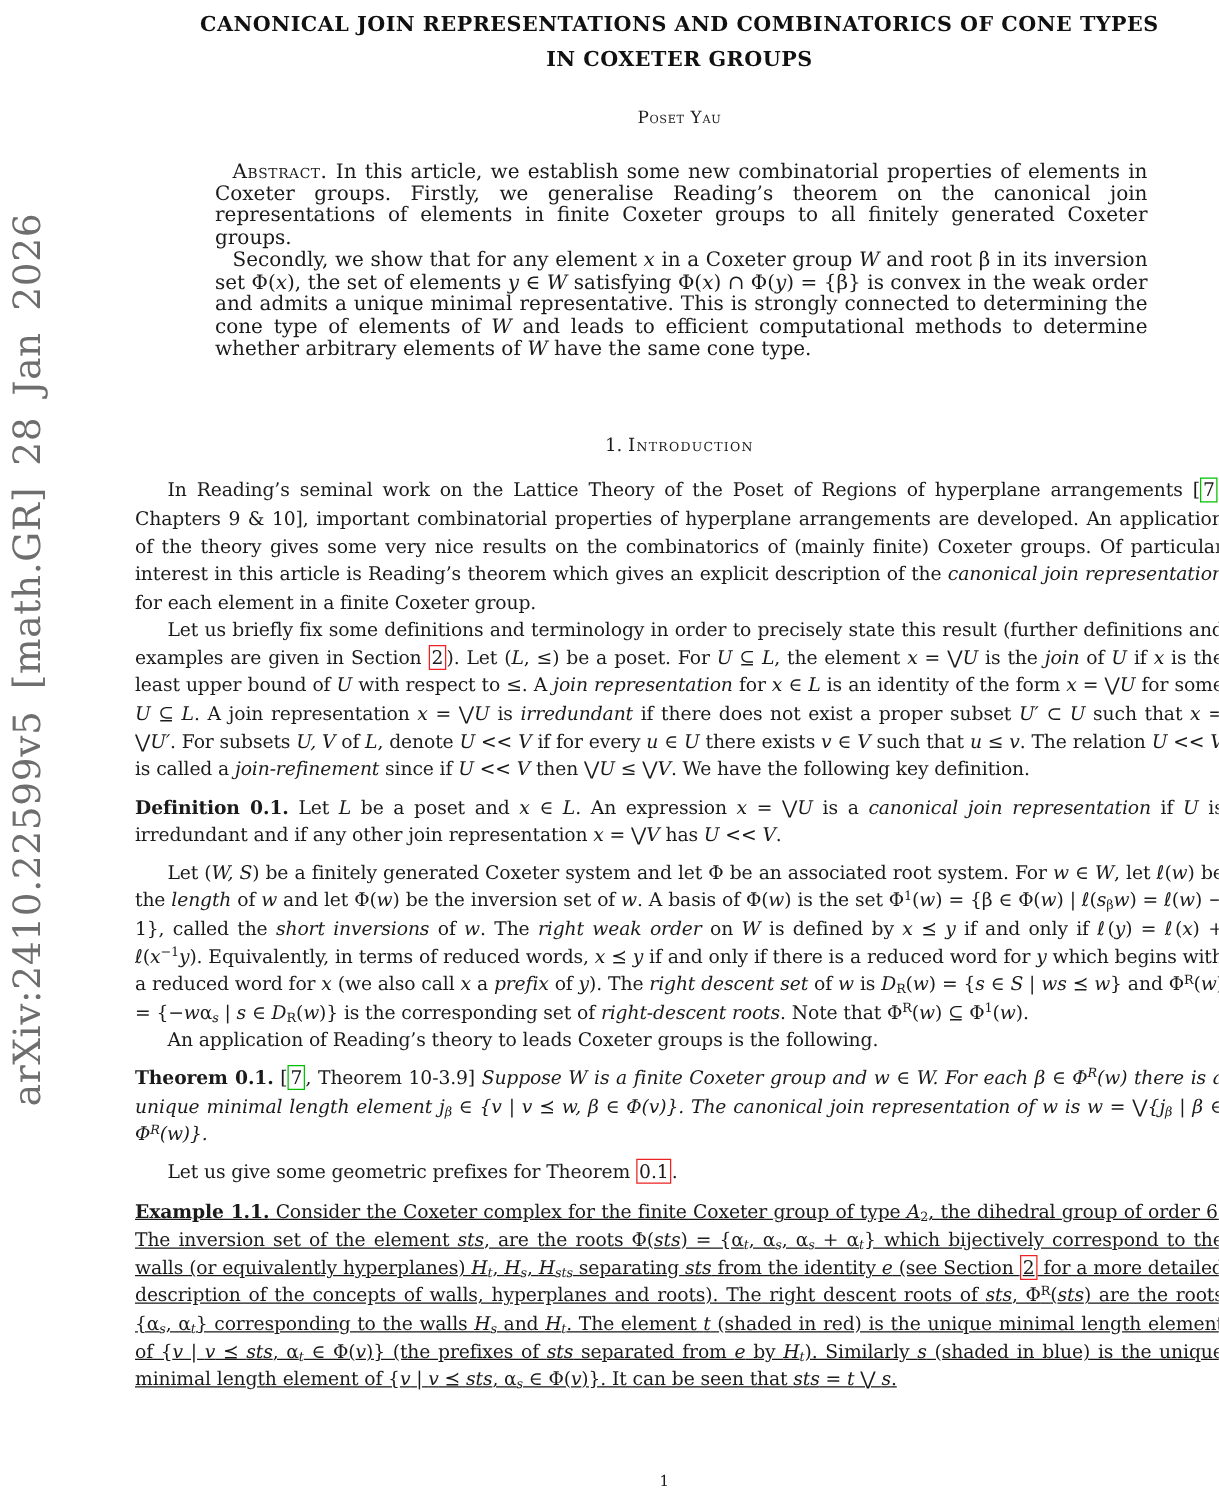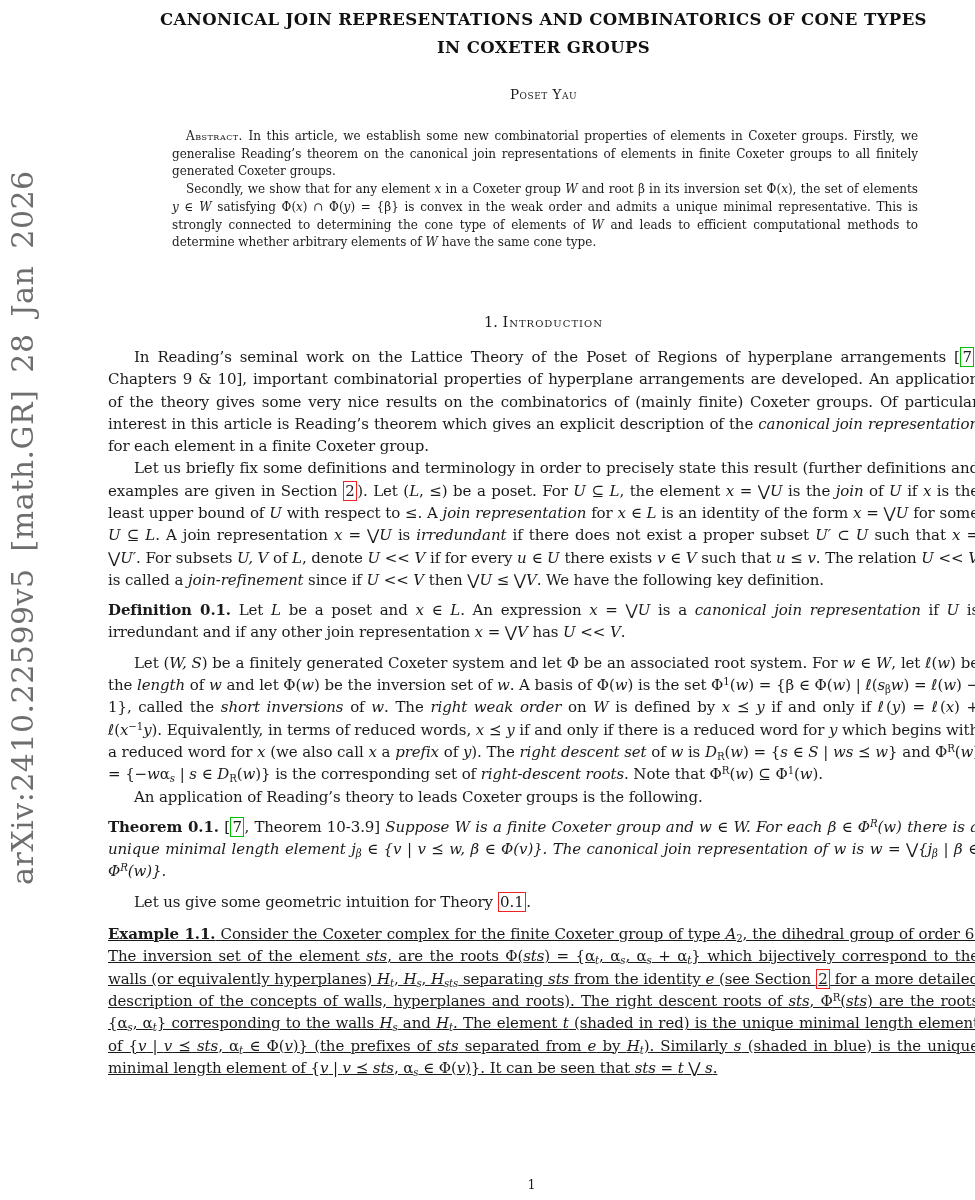--- a/index.html
+++ b/index.html
@@ -41,21 +41,21 @@
   .author {
     margin-top: 24px;
     text-align: center;
     font-size: 13.5px;
     font-variant: small-caps;
     letter-spacing: 1.2px;
   }
   .abstract {
     margin: 26px 0 0 64px;
     width: 746px;
-    font-size: 12px;
+    font-size: 16px;
     line-height: 17.7px;
   }
   .abs-p { margin: 0; text-align: justify; text-indent: 14px; }
   .section-heading {
     margin-top: 62px;
     text-align: center;
     font-size: 14.5px;
   }
   .section-heading .sc { letter-spacing: 1px; }
   .para {
@@ -104,17 +104,17 @@
   </div>
 
   <div class="section-heading"><span>1.  </span><span class="sc">Introduction</span></div>
 
   <p class="para indent first"><span>In Reading’s seminal work on the Lattice Theory of the Poset of Regions of hyperplane arrangements [</span><span class="box-green">7</span><span>, Chapters 9 &amp; 10], important combinatorial properties of hyperplane arrangements are developed.  An application of the theory gives some very nice results on the combinatorics of (mainly finite) Coxeter groups. Of particular interest in this article is Reading’s theorem which gives an explicit description of the </span><span class="it">canonical join representation</span><span> for each element in a finite Coxeter group.</span></p>
   <p class="para indent"><span>Let us briefly fix some definitions and terminology in order to precisely state this result (further definitions and examples are given in Section </span><span class="box-red">2</span><span>). Let (</span><span class="it">L</span><span>, ≤) be a poset. For </span><span class="it">U</span><span> ⊆ </span><span class="it">L</span><span>, the element </span><span class="it">x</span><span> = ⋁</span><span class="it">U</span><span> is the </span><span class="it">join</span><span> of </span><span class="it">U</span><span> if </span><span class="it">x</span><span> is the least upper bound of </span><span class="it">U</span><span> with respect to ≤. A </span><span class="it">join representation</span><span> for </span><span class="it">x</span><span> ∈ </span><span class="it">L</span><span> is an identity of the form </span><span class="it">x</span><span> = ⋁</span><span class="it">U</span><span> for some </span><span class="it">U</span><span> ⊆ </span><span class="it">L</span><span>. A join representation </span><span class="it">x</span><span> = ⋁</span><span class="it">U</span><span> is </span><span class="it">irredundant</span><span> if there does not exist a proper subset </span><span class="it">U′</span><span> ⊂ </span><span class="it">U</span><span> such that </span><span class="it">x</span><span> = ⋁</span><span class="it">U′</span><span>. For subsets </span><span class="it">U, V</span><span> of </span><span class="it">L</span><span>, denote </span><span class="it">U</span><span> &lt;&lt; </span><span class="it">V</span><span> if for every </span><span class="it">u</span><span> ∈ </span><span class="it">U</span><span> there exists </span><span class="it">v</span><span> ∈ </span><span class="it">V</span><span> such that </span><span class="it">u</span><span> ≤ </span><span class="it">v</span><span>. The relation </span><span class="it">U</span><span> &lt;&lt; </span><span class="it">V</span><span> is called a </span><span class="it">join-refinement</span><span> since if </span><span class="it">U</span><span> &lt;&lt; </span><span class="it">V</span><span> then ⋁</span><span class="it">U</span><span> ≤ ⋁</span><span class="it">V</span><span>. We have the following key definition.</span></p>
   <p class="para block"><span class="bf">Definition 0.1.</span><span> Let </span><span class="it">L</span><span> be a poset and </span><span class="it">x</span><span> ∈ </span><span class="it">L</span><span>. An expression </span><span class="it">x</span><span> = ⋁</span><span class="it">U</span><span> is a </span><span class="it">canonical join representation</span><span> if </span><span class="it">U</span><span> is irredundant and if any other join representation </span><span class="it">x</span><span> = ⋁</span><span class="it">V</span><span> has </span><span class="it">U</span><span> &lt;&lt; </span><span class="it">V</span><span>.</span></p>
   <p class="para indent block"><span>Let (</span><span class="it">W, S</span><span>) be a finitely generated Coxeter system and let Φ be an associated root system. For </span><span class="it">w</span><span> ∈ </span><span class="it">W</span><span>, let ℓ(</span><span class="it">w</span><span>) be the </span><span class="it">length</span><span> of </span><span class="it">w</span><span> and let Φ(</span><span class="it">w</span><span>) be the inversion set of </span><span class="it">w</span><span>. A basis of Φ(</span><span class="it">w</span><span>) is the set Φ</span><sup>1</sup><span>(</span><span class="it">w</span><span>) = {β ∈ Φ(</span><span class="it">w</span><span>) | ℓ(</span><span class="it">s</span><sub>β</sub><span class="it">w</span><span>) = ℓ(</span><span class="it">w</span><span>) − 1}, called the </span><span class="it">short inversions</span><span> of </span><span class="it">w</span><span>. The </span><span class="it">right weak order</span><span> on </span><span class="it">W</span><span> is defined by </span><span class="it">x</span><span> ⪯ </span><span class="it">y</span><span> if and only if ℓ(</span><span class="it">y</span><span>) = ℓ(</span><span class="it">x</span><span>) + ℓ(</span><span class="it">x</span><sup>−1</sup><span class="it">y</span><span>). Equivalently, in terms of reduced words, </span><span class="it">x</span><span> ⪯ </span><span class="it">y</span><span> if and only if there is a reduced word for </span><span class="it">y</span><span> which begins with a reduced word for </span><span class="it">x</span><span> (we also call </span><span class="it">x</span><span> a </span><span class="it">prefix</span><span> of </span><span class="it">y</span><span>). The </span><span class="it">right descent set</span><span> of </span><span class="it">w</span><span> is </span><span class="it">D</span><sub>R</sub><span>(</span><span class="it">w</span><span>) = {</span><span class="it">s</span><span> ∈ </span><span class="it">S</span><span> | </span><span class="it">ws</span><span> ⪯ </span><span class="it">w</span><span>} and Φ</span><sup>R</sup><span>(</span><span class="it">w</span><span>) = {−</span><span class="it">w</span><span>α</span><sub class="it">s</sub><span> | </span><span class="it">s</span><span> ∈ </span><span class="it">D</span><sub>R</sub><span>(</span><span class="it">w</span><span>)} is the corresponding set of </span><span class="it">right-descent roots</span><span>. Note that Φ</span><sup>R</sup><span>(</span><span class="it">w</span><span>) ⊆ Φ</span><sup>1</sup><span>(</span><span class="it">w</span><span>).</span></p>
   <p class="para indent"><span>An application of Reading’s theory to leads Coxeter groups is the following.</span></p>
   <p class="para block"><span class="bf">Theorem 0.1.</span><span> [</span><span class="box-green">7</span><span>, Theorem 10-3.9] </span><span class="it">Suppose W is a finite Coxeter group and w ∈ W. For each β ∈ Φ</span><sup class="it">R</sup><span class="it">(w) there is a unique minimal length element j</span><sub class="it">β</sub><span class="it"> ∈ {v | v ⪯ w, β ∈ Φ(v)}. The canonical join representation of w is w = ⋁{j</span><sub class="it">β</sub><span class="it"> | β ∈ Φ</span><sup class="it">R</sup><span class="it">(w)}.</span></p>
-  <p class="para indent block"><span>Let us give some geometric intuition for Theory </span><span class="box-red">0.1</span><span>.</span></p>
+  <p class="para indent block"><span>Let us give some geometric prefixes for Theorem </span><span class="box-red">0.1</span><span>.</span></p>
   <p class="para xblock"><span class="bf">Example 1.1.</span><span> Consider the Coxeter complex for the finite Coxeter group of type </span><span class="it">A</span><sub>2</sub><span>, the dihedral group of order 6. The inversion set of the element </span><span class="it">sts</span><span>, are the roots Φ(</span><span class="it">sts</span><span>) = {α</span><sub class="it">t</sub><span>, α</span><sub class="it">s</sub><span>, α</span><sub class="it">s</sub><span> + α</span><sub class="it">t</sub><span>} which bijectively correspond to the walls (or equivalently hyperplanes) </span><span class="it">H</span><sub class="it">t</sub><span>, </span><span class="it">H</span><sub class="it">s</sub><span>, </span><span class="it">H</span><sub class="it">sts</sub><span> separating </span><span class="it">sts</span><span> from the identity </span><span class="it">e</span><span> (see Section </span><span class="box-red">2</span><span> for a more detailed description of the concepts of walls, hyperplanes and roots). The right descent roots of </span><span class="it">sts</span><span>, Φ</span><sup>R</sup><span>(</span><span class="it">sts</span><span>) are the roots {α</span><sub class="it">s</sub><span>, α</span><sub class="it">t</sub><span>} corresponding to the walls </span><span class="it">H</span><sub class="it">s</sub><span> and </span><span class="it">H</span><sub class="it">t</sub><span>. The element </span><span class="it">t</span><span> (shaded in red) is the unique minimal length element of {</span><span class="it">v</span><span> | </span><span class="it">v</span><span> ⪯ </span><span class="it">sts</span><span>, α</span><sub class="it">t</sub><span> ∈ Φ(</span><span class="it">v</span><span>)} (the prefixes of </span><span class="it">sts</span><span> separated from </span><span class="it">e</span><span> by </span><span class="it">H</span><sub class="it">t</sub><span>). Similarly </span><span class="it">s</span><span> (shaded in blue) is the unique minimal length element of {</span><span class="it">v</span><span> | </span><span class="it">v</span><span> ⪯ </span><span class="it">sts</span><span>, α</span><sub class="it">s</sub><span> ∈ Φ(</span><span class="it">v</span><span>)}. It can be seen that </span><span class="it">sts</span><span> = </span><span class="it">t</span><span> ⋁ </span><span class="it">s</span><span>.</span></p>
 </div>
 
 <div class="footer">1</div>
 
 </body></html>

